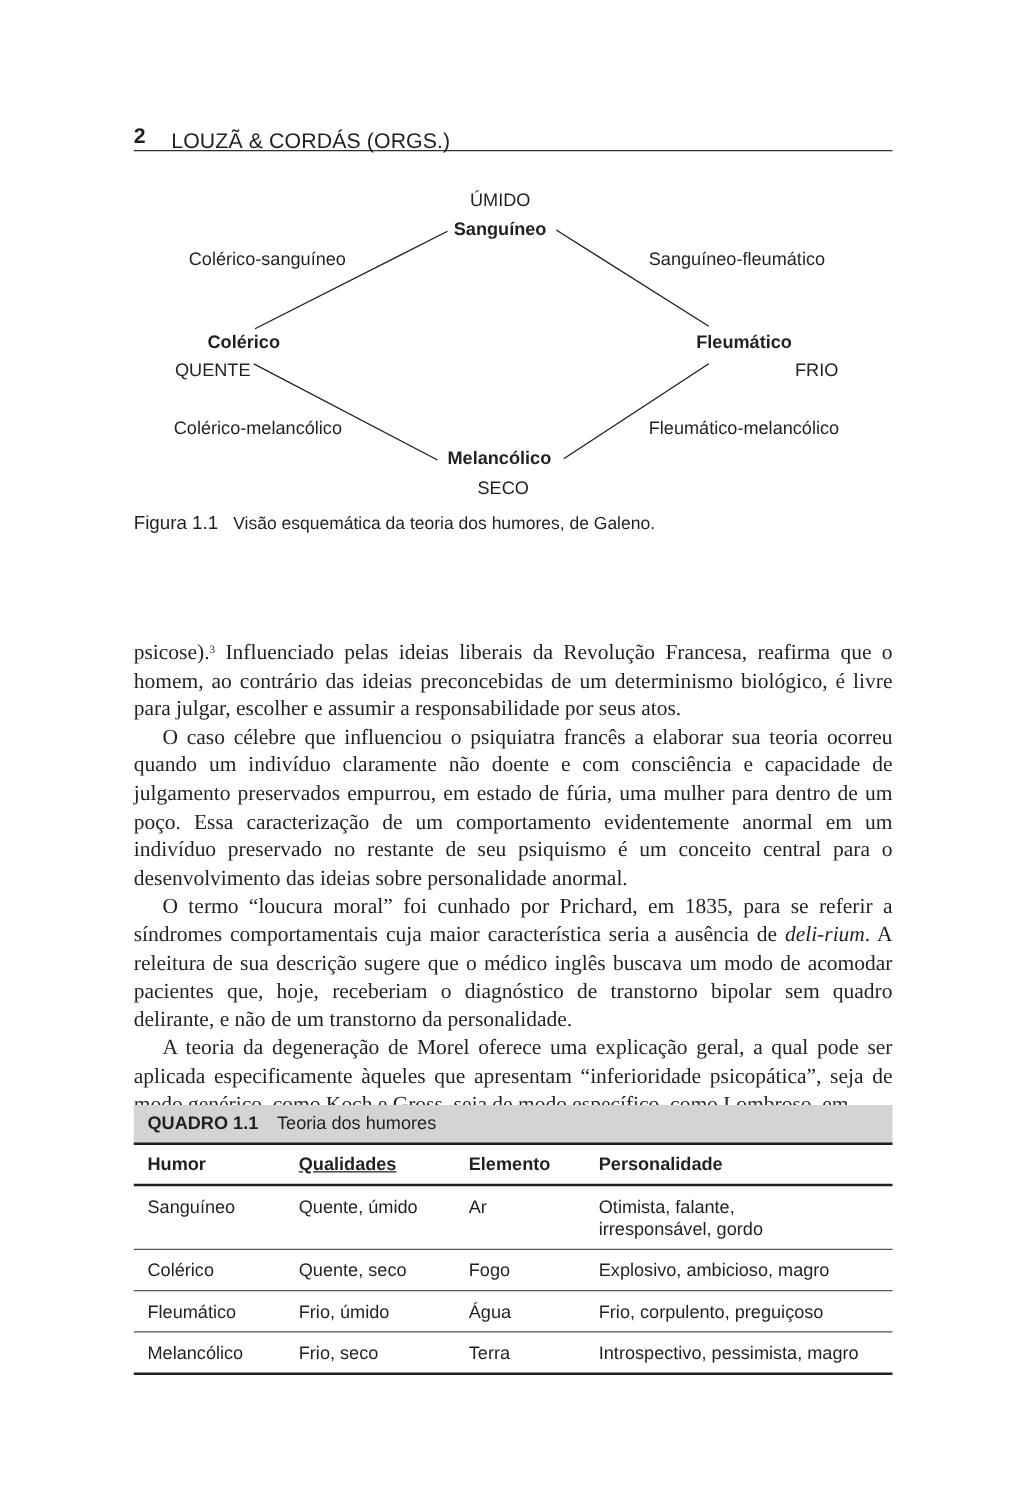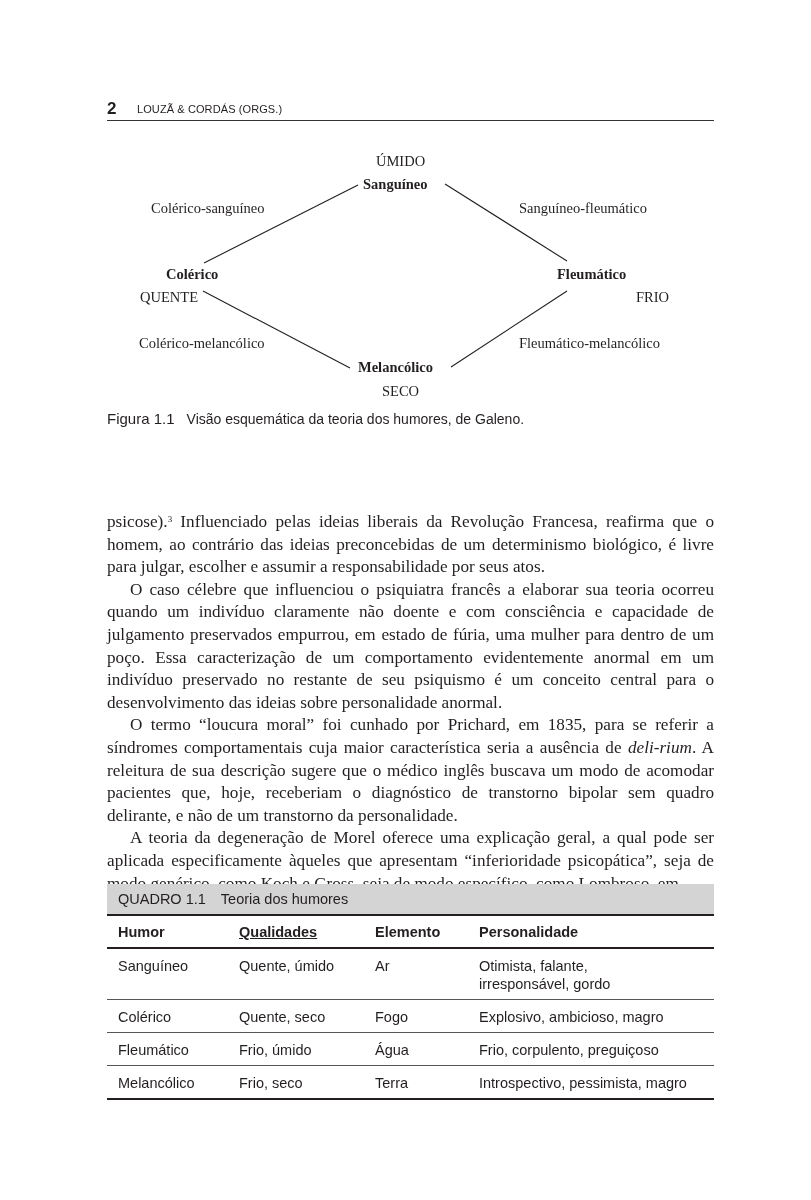--- a/index.html
+++ b/index.html
@@ -3,43 +3,43 @@
   <meta charset="utf-8">
   <style>
     html, body { margin: 0; padding: 0; background: #ffffff; }
     body { width: 811px; height: 1200px; position: relative; overflow: hidden; color: #231f20; }
     .sans { font-family: "Liberation Sans", sans-serif; }
     .serif { font-family: "Liberation Serif", serif; margin-top: 34px; }
 
     
     .run-head { position: absolute; left: 107px; top: 100px; width: 607px; height: 20px; border-bottom: 1.5px solid #333; }
     .page-num { position: absolute; left: 0; top: -1px; font-size: 17px; font-weight: bold; }
-    .run-title { position: absolute; left: 30px; top: 3px; font-size: 11px; letter-spacing: 0.1px; }
+    .run-title { position: absolute; left: 30px; top: 3px; font-size: 17px; letter-spacing: 0.1px; }
 
     
-    .diagram { position: absolute; left: 0; top: 140px; width: 811px; height: 265px; font-family: Liberation Serif, serif; }
+    .diagram { position: absolute; left: 0; top: 140px; width: 811px; height: 265px; }
     .diagram svg { position: absolute; left: 0; top: 0; }
     .dlabel { position: absolute; font-size: 14.5px; white-space: nowrap; }
     .dlabel.bold { font-weight: bold; }
 
     
     .caption { position: absolute; left: 107px; top: 410px; font-size: 14px; }
     .caption .num { font-weight: normal; font-size: 15px; margin-right: 12px; }
 
     
     .body-text { position: absolute; left: 107px; top: 477px; width: 607px; font-size: 17.2px; line-height: 22.6px; text-align: justify; }
     .body-text p { margin: 0; }
     .body-text p.indent { text-indent: 23px; }
     .body-text sup { font-size: 9px; vertical-align: top; position: relative; top: -3px; }
     .body-text em { font-style: italic; }
 
     
     .quadro { position: absolute; left: 107px; top: 884px; width: 607px; }
     .quadro-head { background: #d4d4d5; height: 30px; border-bottom: 2px solid #231f20; font-size: 14.5px; line-height: 31px; padding-left: 11px; }
-    .quadro-head .qnum { font-weight: normal; margin-right: 15px; text-align: right; }
+    .quadro-head .qnum { font-weight: bold; margin-right: 15px; text-align: right; }
     table { width: 607px; border-collapse: collapse; font-size: 14.5px; }
     th { text-align: left; font-weight: bold; height: 31px; padding: 0 0 0 11px; border-bottom: 2px solid #231f20; vertical-align: middle; }
     td { text-align: left; padding: 8px 0 6px 11px; vertical-align: top; line-height: 18px; border-bottom: 1px solid #555; }
     tr.last td { border-bottom: 2px solid #231f20; }
     .c1 { width: 110px; }
     .c2 { width: 125px; text-decoration: underline; }
     .c3 { width: 93px; }
   </style>
 </head>
 <body>

